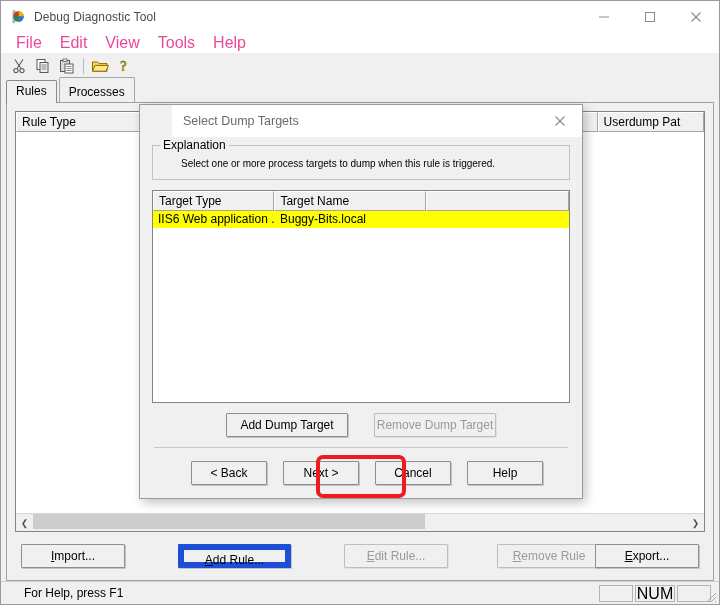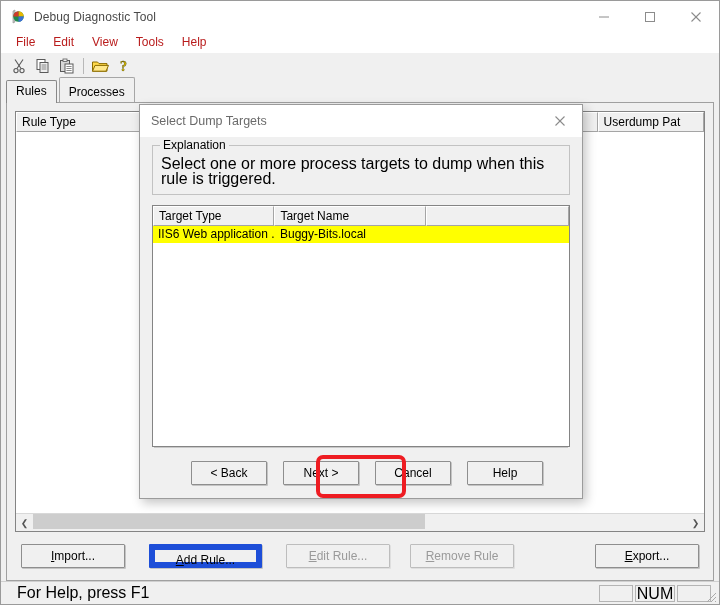--- a/index.html
+++ b/index.html
@@ -65,22 +65,22 @@
   
   #menu-bar {
     height: 21px;
     display: flex;
     align-items: center;
     background: #ffffff;
     padding-left: 6px;
     flex: 0 0 auto;
   }
   .menu-item {
-    font-size: 12px;
-    color: #b91c1c;
+    font-size: 16px;
+    color: #ec4899;
     padding: 2px 9px;
     line-height: 15px;
   }
 
   
   #toolbar {
     height: 26px;
     background: #f0f0f0;
     display: flex;
     align-items: center;
@@ -206,20 +206,21 @@
   }
 
   
   #rules-buttons {
     height: 48px;
     flex: 0 0 auto;
     display: flex;
     align-items: center;
     padding: 0 14px;
     position: relative;
+    gap: 29px;
   }
   .btn {
     font-family: "Liberation Sans", sans-serif;
     font-size: 12px;
     background: #f0f0f0;
     border: 1px solid #8e8e8e;
     border-radius: 1px;
     height: 24px;
     line-height: 22px;
     text-align: center;
@@ -239,21 +240,21 @@
   
   #status-bar {
     height: 22px;
     flex: 0 0 auto;
     border-top: 1px solid #cfcfcf;
     display: flex;
     align-items: center;
     background: #f0f0f0;
     position: relative;
   }
-  #status-text { font-size: 16px; padding-left: 16px; flex: 1 1 auto; }
+  #status-text { font-size: 12px; padding-left: 23px; flex: 1 1 auto; }
   .status-pane {
     height: 17px;
     border: 1px solid #b4b4b4;
     box-sizing: border-box;
     margin-right: 2px;
     font-size: 16px;
     line-height: 15px;
     text-align: center;
     color: #000;
   }
@@ -280,20 +281,21 @@
     display: flex;
     flex-direction: column;
     z-index: 10;
   }
   #dlg-title-bar {
     height: 32px;
     background: #ffffff;
     display: flex;
     align-items: center;
     flex: 0 0 auto;
+    margin-left: 32px;
   }
   #dlg-title-text {
     font-size: 12.5px;
     color: #6a6a6a;
     padding-left: 11px;
     flex: 1 1 auto;
   }
   #dlg-close {
     width: 45px; height: 32px;
     display: flex; align-items: center; justify-content: center;
@@ -316,21 +318,21 @@
     box-sizing: border-box;
   }
   #explanation-legend {
     position: absolute;
     top: -8px; left: 7px;
     background: #f0f0f0;
     padding: 0 3px;
     font-size: 12px;
     line-height: 14px;
   }
-  #explanation-text { font-size: 16px; line-height: 15px; }
+  #explanation-text { font-size: 10px; line-height: 15px; margin-left: 20px; }
 
   
   #targets-list {
     flex: 1 1 auto;
     border: 1px solid #848484;
     background: #ffffff;
     display: flex;
     flex-direction: column;
     min-height: 0;
     box-sizing: border-box;
@@ -557,20 +559,24 @@
         <div class="col-head" style="width:144px"></div>
       </div>
       <div id="targets-rows">
         <div class="trow">
           <div class="tcell" style="width:122px">IIS6 Web application ...</div>
           <div class="tcell" style="width:152px">Buggy-Bits.local</div>
         </div>
       </div>
     </div>
 
+    <div id="dlg-mid-buttons">
+      <div class="btn" id="btn-add-dump">Add Dump Target</div>
+      <div class="btn disabled" id="btn-remove-dump">Remove Dump Target</div>
+    </div>
 
     <div id="dlg-sep"></div>
 
     <div id="dlg-nav-buttons">
       <div class="btn nav-btn">&lt; Back</div>
       <div class="btn nav-btn">Next &gt;</div>
       <div class="btn nav-btn">Cancel</div>
       <div class="btn nav-btn">Help</div>
     </div>
   </div>

